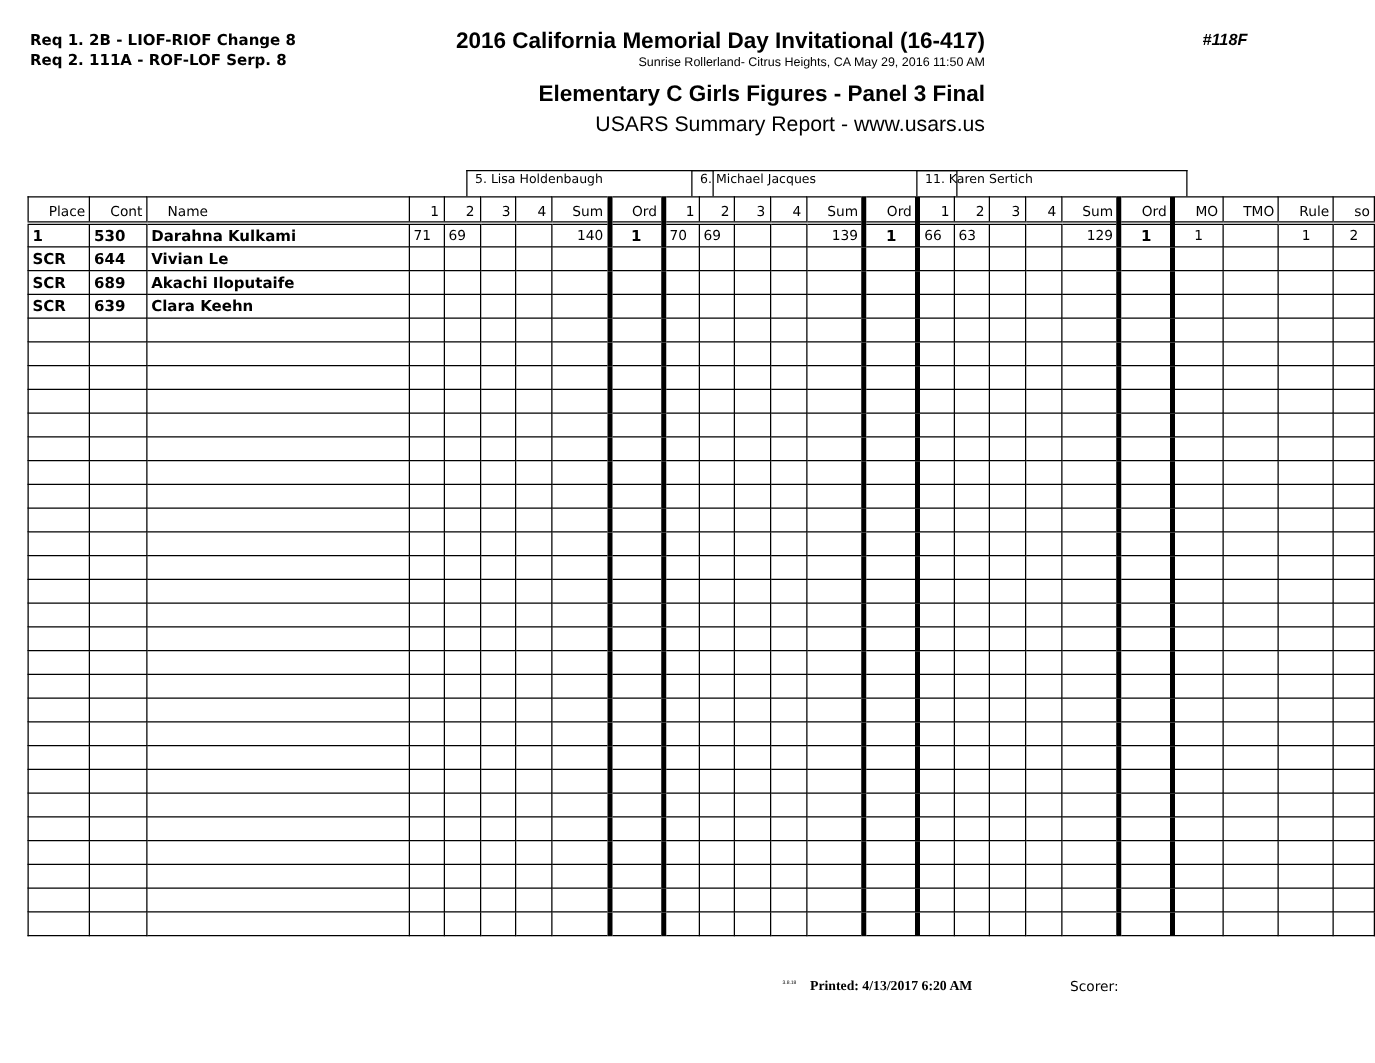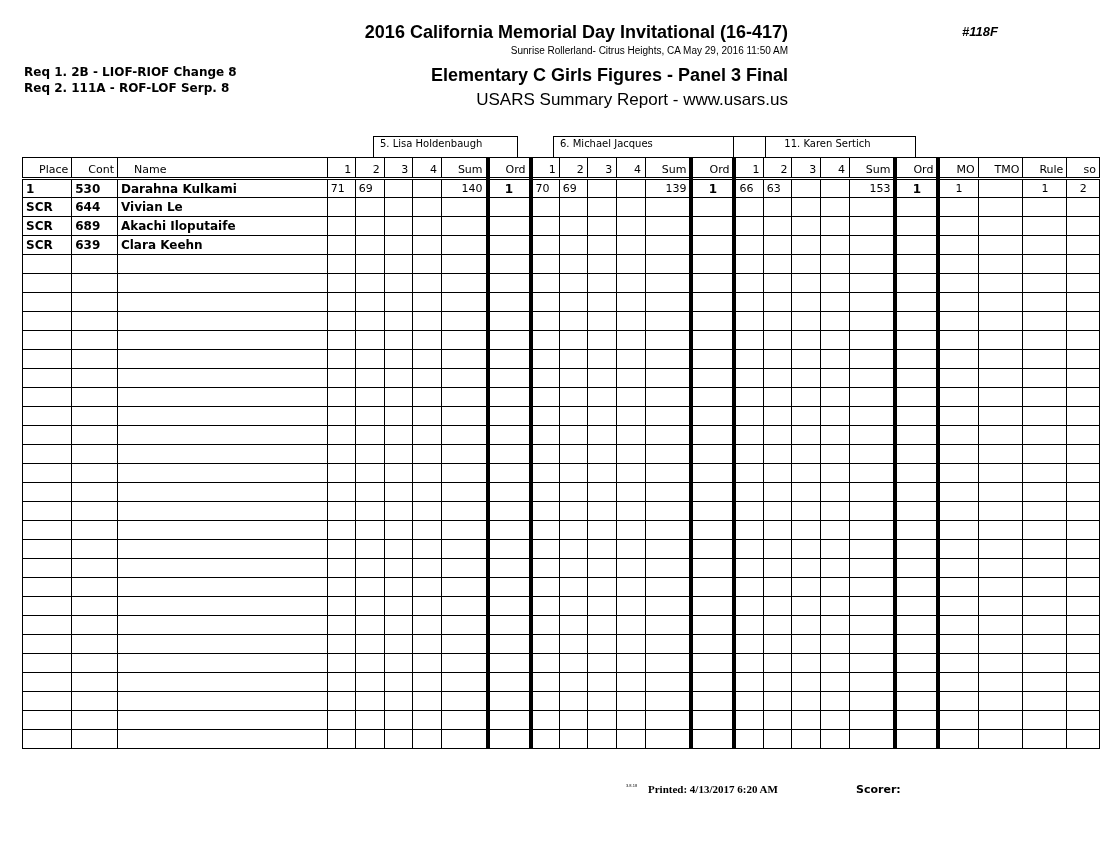--- a/index.html
+++ b/index.html
@@ -1,50 +1,50 @@
 <!DOCTYPE html>
 <html><head>
 <meta charset="utf-8">
 <style>
   html, body { margin:0; padding:0; background:#ffffff; }
   body { width:1100px; height:850px; position:relative; overflow:hidden; font-family:"Liberation Sans", sans-serif; color:#000; }
-  .req { position:absolute; left:24px; font-size:12px; font-weight:bold; font-family:"DejaVu Sans", sans-serif; letter-spacing:0px;margin-top:40px; }
+  .req { position:absolute; left:24px; font-size:12px; font-weight:bold; font-family:"DejaVu Sans", sans-serif; letter-spacing:0px; }
   .title { position:absolute; left:288px; width:500px; text-align:right; }
   .t1 { top:22px; font-size:18px; font-weight:bold; }
   .t2 { top:45px; font-size:10px; }
   .t3 { top:65px; font-size:18px; font-weight:bold; }
   .t4 { top:90px; font-size:17px; }
   .eventno { position:absolute; left:962px; top:24px; font-size:13px; font-weight:bold;font-style:italic; }
   .judge-box { position:absolute; top:136px; height:21px; border:1px solid #000; border-bottom:none; font-size:10px; box-sizing:border-box; padding:1px 0 0 6px; font-family:"DejaVu Sans", sans-serif; }
   table.sheet { position:absolute; left:22px; top:157px; border-collapse:collapse; table-layout:fixed; font-size:11px; font-family:"DejaVu Sans", sans-serif; }
   table.sheet td { border:1px solid #000; height:19px; padding:0 3px; box-sizing:border-box; white-space:nowrap; overflow:hidden; }
   table.sheet tr.hdr td { height:21px; border-bottom:3px double #000; padding-top:3px;padding-left:16px; }
   table.sheet td.c { text-align:center; }
   table.sheet td.r { text-align:right; }
   table.sheet td.b { font-weight:bold; font-size:12px; }
   table.sheet td.thickL { border-left:4px solid #000; }
   .footer-ver { position:absolute; left:626px; top:783px; font-size:4px; }
   .footer-printed { position:absolute; left:648px; top:783px; font-size:11px; font-weight:bold; font-family:Liberation Serif, serif; }
-  .footer-scorer { position:absolute; left:856px; top:783px; font-size:11px; font-weight:bold; font-family:"DejaVu Sans", sans-serif;text-align:right; }
+  .footer-scorer { position:absolute; left:856px; top:783px; font-size:11px; font-weight:normal; font-family:"DejaVu Sans", sans-serif;text-align:right; }
 </style>
 </head>
 <body>
 
 <div class="req" style="top:25px;">Req  1.  2B - LIOF-RIOF Change 8</div>
 <div class="req" style="top:41px;">Req  2.  111A - ROF-LOF Serp. 8</div>
 
 <div class="title t1">2016 California Memorial Day Invitational (16-417)</div>
 <div class="title t2">Sunrise Rollerland- Citrus Heights, CA  May 29, 2016  11:50 AM</div>
 <div class="title t3">Elementary C Girls Figures - Panel 3 Final</div>
 <div class="title t4">USARS Summary Report - www.usars.us</div>
 <div class="eventno">#118F</div>
 
-<div class="judge-box" style="left:373px; width:145px;">5.  Lisa Holdenbaugh</div>
+<div class="judge-box" style="left:373px; width:198px;">5.  Lisa Holdenbaugh</div>
 <div class="judge-box" style="left:553px; width:213px;">6.  Michael  Jacques</div>
-<div class="judge-box" style="left:733px; width:183px;text-align:center;">11.  Karen Sertich</div>
+<div class="judge-box" style="left:733px; width:217px;">11.  Karen Sertich</div>
 
 <table class="sheet">
   <colgroup>
     <col style="width:36px">
       <col style="width:37px">
       <col style="width:278px">
     <col style="width:29px">
       <col style="width:30px">
       <col style="width:30px">
       <col style="width:30px">
@@ -108,21 +108,21 @@
         <td class="thickL">70</td>
         <td>69</td>
         <td></td>
         <td></td>
         <td class="r">139</td>
         <td class="c b thickL">1</td>
         <td class="thickL">66</td>
         <td>63</td>
         <td></td>
         <td></td>
-        <td class="r">153</td>
+        <td class="r">129</td>
         <td class="c b thickL">1</td>
         <td class="c thickL">1</td>
         <td class="c"></td>
         <td class="c">1</td>
         <td class="c">2</td>
       </tr>
       <tr>
         <td class="b">SCR</td>
         <td class="b">644</td>
         <td class="b">Vivian Le</td>

